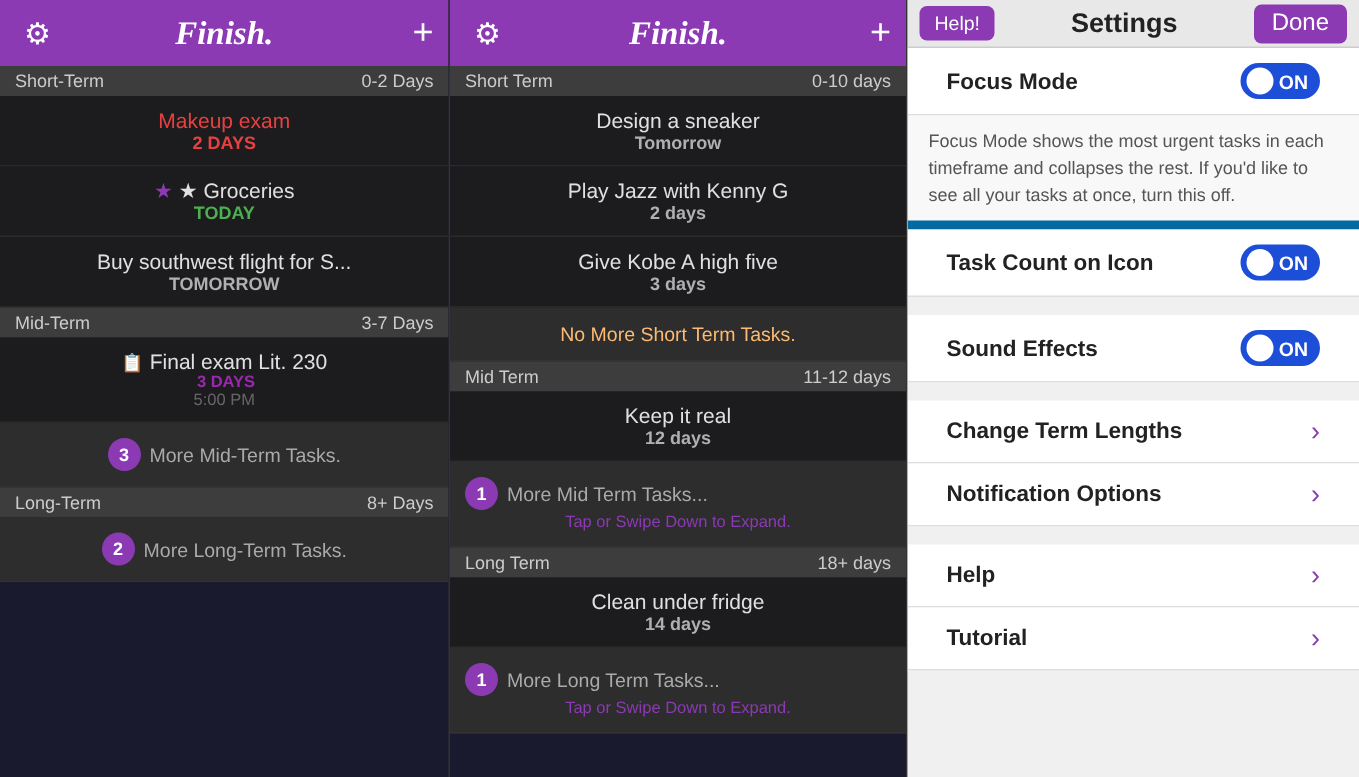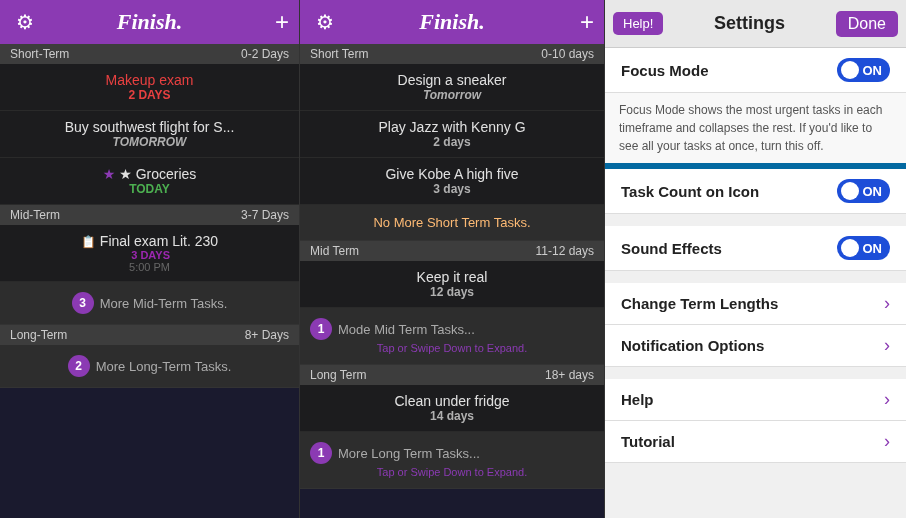--- a/index.html
+++ b/index.html
@@ -54,21 +54,21 @@
       font-size: 24px;
       width: 30px;
       text-align: right;
     }
     .settings-header {
       background: #e8e8e8;
       display: flex;
       align-items: center;
       justify-content: space-between;
       padding: 0 8px;
-      height: 48px;
+      height: 32px;
       flex-shrink: 0;
       border-bottom: 1px solid #ccc;
     }
     .help-btn {
       background: #8b3ab3;
       color: white;
       border: none;
       border-radius: 5px;
       padding: 4px 10px;
       font-size: 13px;
@@ -116,21 +116,21 @@
     .task-name {
       font-size: 14px;
       color: #e0e0e0;
     }
     .task-date {
       font-size: 12px;
       font-weight: bold;
     }
     .date-red { color: #e84040; }
     .date-green { color: #4caf50; }
-    .date-tomorrow { color: #b0b0b0; font-size: 12px; font-style: italic; }
+    .date-tomorrow { color: #b0b0b0; font-size: 12px; }
     .date-days { color: #b0b0b0; font-size: 12px; }
     .date-purple { color: #9c27b0; font-size: 11px; text-align: right; }
 
     
     .more-tasks {
       background: #2d2d2d;
       color: #999;
       text-align: center;
       padding: 10px;
       font-size: 13px;
@@ -174,21 +174,21 @@
       overflow-y: auto;
       background: #f0f0f0;
     }
 
     .settings-row {
       background: white;
       border-bottom: 1px solid #ddd;
       display: flex;
       align-items: center;
       justify-content: space-between;
-      padding: 10px 16px;
+      padding: 10px 26px;
       cursor: pointer;
     }
     .settings-row-label {
       font-size: 15px;
       font-weight: 600;
       color: #222;
     }
     .settings-row-arrow {
       color: #8b3ab3;
       font-size: 18px;
@@ -250,26 +250,26 @@
 
   <div class="section-header">
     <span>Short-Term</span>
     <span>0-2 Days</span>
   </div>
   <div class="task-item red-text">
     <span class="task-name">Makeup exam</span>
     <span class="task-date date-red">2 DAYS</span>
   </div>
   <div class="task-item">
+    <span class="task-name"><span class="task-star">★</span><span>★ Groceries</span></span>
+    <span class="task-date date-green">TODAY</span>
+  </div>
+  <div class="task-item">
     <span class="task-name">Buy southwest flight for S...</span>
     <span class="task-date date-tomorrow">TOMORROW</span>
-  </div>
-  <div class="task-item">
-    <span class="task-name"><span class="task-star">★</span><span>★ Groceries</span></span>
-    <span class="task-date date-green">TODAY</span>
   </div>
 
   <div class="section-header">
     <span>Mid-Term</span>
     <span>3-7 Days</span>
   </div>
   <div class="task-item">
     <span class="task-name"><span class="task-doc-icon">📋</span><span>Final exam Lit. 230</span></span>
     <div class="date-col">
       <div class="task-date date-purple">3 DAYS</div>
@@ -320,21 +320,21 @@
     <span>Mid Term</span>
     <span>11-12 days</span>
   </div>
   <div class="task-item">
     <span class="task-name">Keep it real</span>
     <span class="task-date date-days">12 days</span>
   </div>
   <div class="more-tasks" style="flex-direction:column;gap:2px;">
     <div style="display:flex;align-items:center;gap:6px;width:100%">
       <div class="more-tasks-badge">1</div>
-      <span class="more-tasks-text">Mode Mid Term Tasks...</span>
+      <span class="more-tasks-text">More Mid Term Tasks...</span>
     </div>
     <span class="tap-swipe">Tap or Swipe Down to Expand.</span>
   </div>
 
   <div class="section-header">
     <span>Long Term</span>
     <span>18+ days</span>
   </div>
   <div class="task-item">
     <span class="task-name">Clean under fridge</span>

